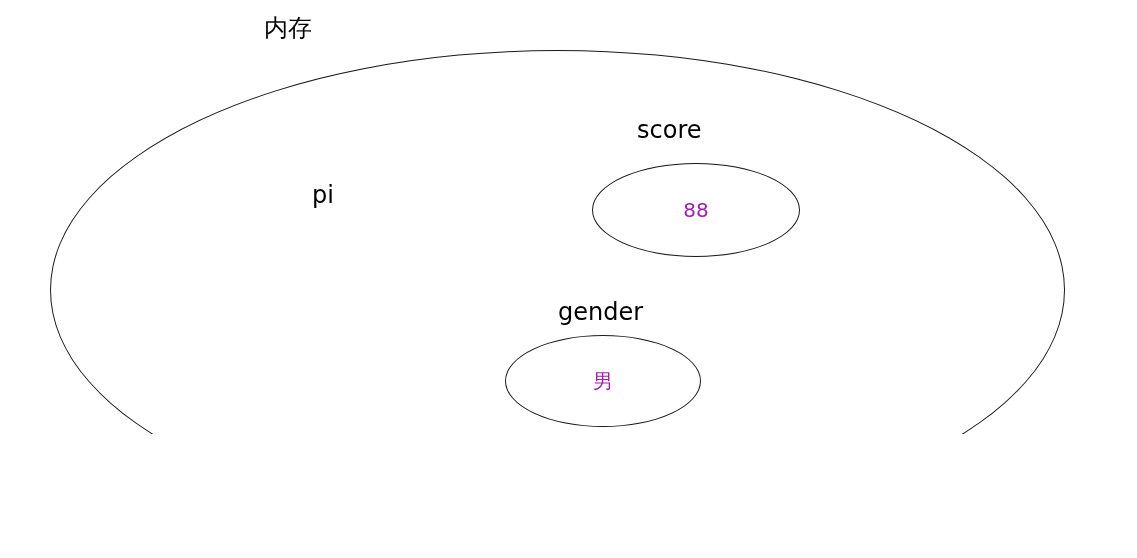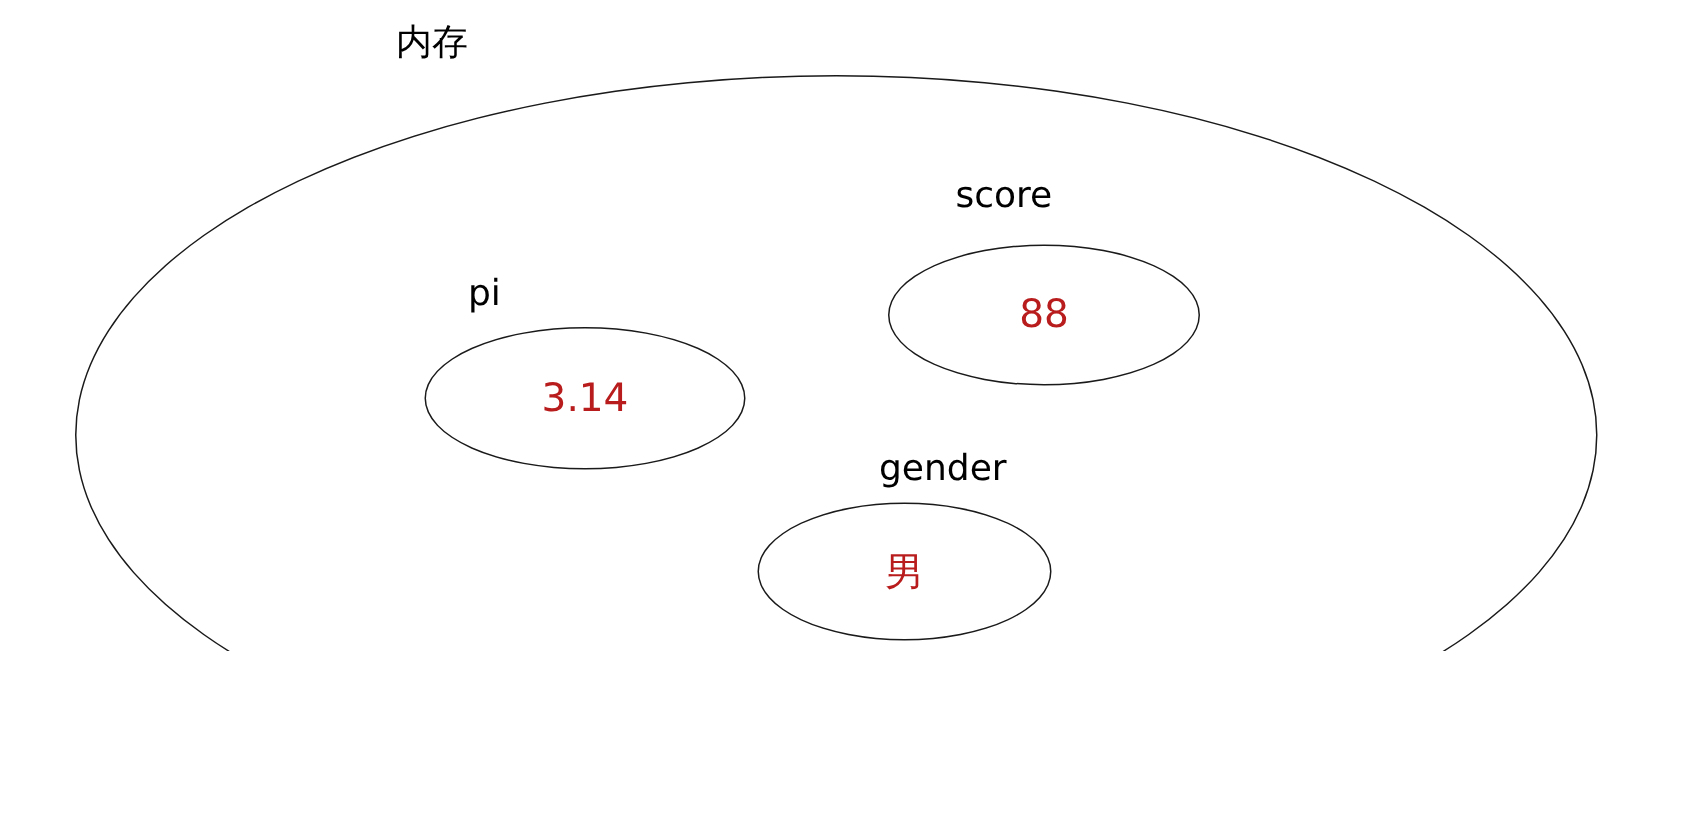--- a/index.html
+++ b/index.html
@@ -22,22 +22,22 @@
     border-radius: 50%;
     background: transparent;
     box-sizing: border-box;
   }
   .node-ellipse {
     display: flex;
     align-items: center;
     justify-content: center;
   }
   .node-value {
-    font-size: 26px;
-    color: #b91c1c;
+    font-size: 20px;
+    color: #a21caf;
   }
   .node-label {
     position: absolute;
     font-size: 24px;
     color: #000000;
     white-space: nowrap;
   }
   
   .memory-ellipse {
     left: 50px;
@@ -69,42 +69,38 @@
   .score-ellipse {
     left: 592px;
     top: 163px;
     width: 208px;
     height: 94px;
   }
   
   .gender-label {
     left: 558px;
     top: 298px;
-    margin-left: 28px;
   }
   .gender-ellipse {
     left: 505px;
     top: 335px;
     width: 196px;
     height: 92px;
   }
 </style>
 </head>
 <body>
 
 <div class="canvas">
 
   <div class="node-label memory-label">内存</div>
 
   <div class="ellipse memory-ellipse"></div>
 
   <div class="node-label pi-label">pi</div>
-  <div class="ellipse node-ellipse pi-ellipse">
-    <span class="node-value">3.14</span>
-  </div>
 
   <div class="node-label score-label">score</div>
   <div class="ellipse node-ellipse score-ellipse">
     <span class="node-value">88</span>
   </div>
 
   <div class="node-label gender-label">gender</div>
   <div class="ellipse node-ellipse gender-ellipse">
     <span class="node-value">男</span>
   </div>

